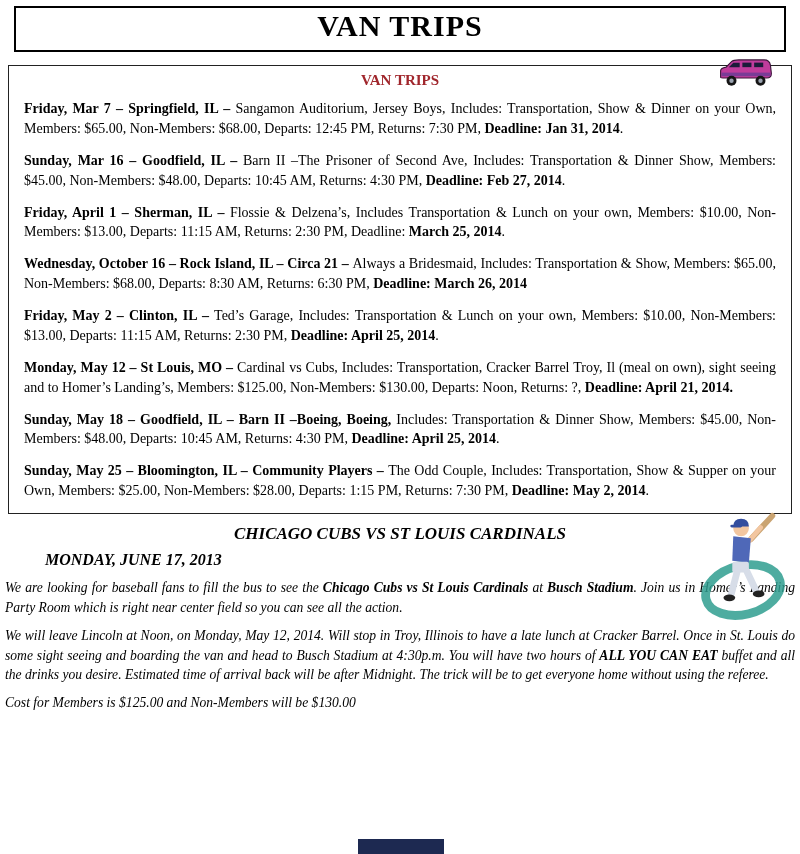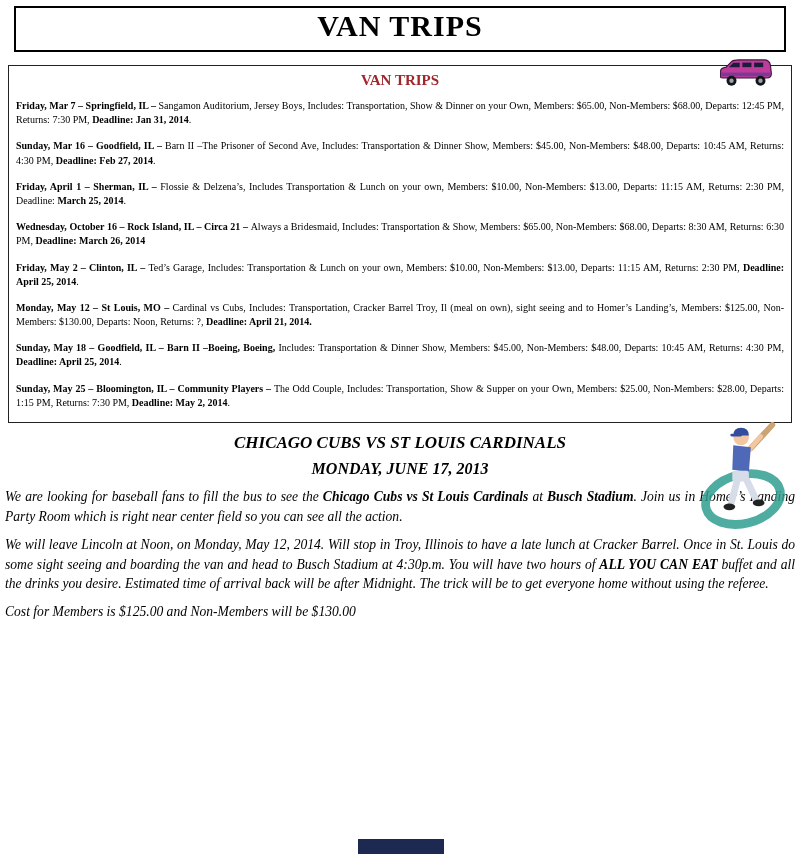--- a/index.html
+++ b/index.html
@@ -35,41 +35,41 @@
   }
   .trips-heading{
     text-align:center;
     color:var(--maroon);
     font-size:15px;
     font-weight:bold;
     margin:2px 0 10px;
   }
   .trip{
     text-align:justify;
-    font-size:10px;
+    font-size:14px;
     line-height:1.42;
-    margin:0 0 12px;
+    margin:0 8px 12px;
   }
   .trip .b{font-weight:bold;}
   .van-icon-wrap{
     position:absolute;
     top:-9px;right:16px;
     width:58px;height:34px;
   }
   .cubs{
     position:relative;
     margin:2px 0 0;
     padding:0 5px;
     font-style:italic;
   }
   .cubs h2{
     text-align:center;font-size:17px;font-weight:bold;margin:10px 40px 7px;
   }
   .cubs h3{
-    text-align:center;font-size:16px;font-weight:bold;margin:0 40px 9px;
+    font-size:16px;font-weight:bold;margin:0 40px 9px;
   }
   .cubs p{
     text-align:justify;font-size:13.6px;line-height:1.46;margin:0 0 8px;
   }
   .cubs p .b{font-weight:bold;}
   .cost-line{
     text-align:left;
     margin-top:4px !important;
   }
   .baseball-icon-wrap{

